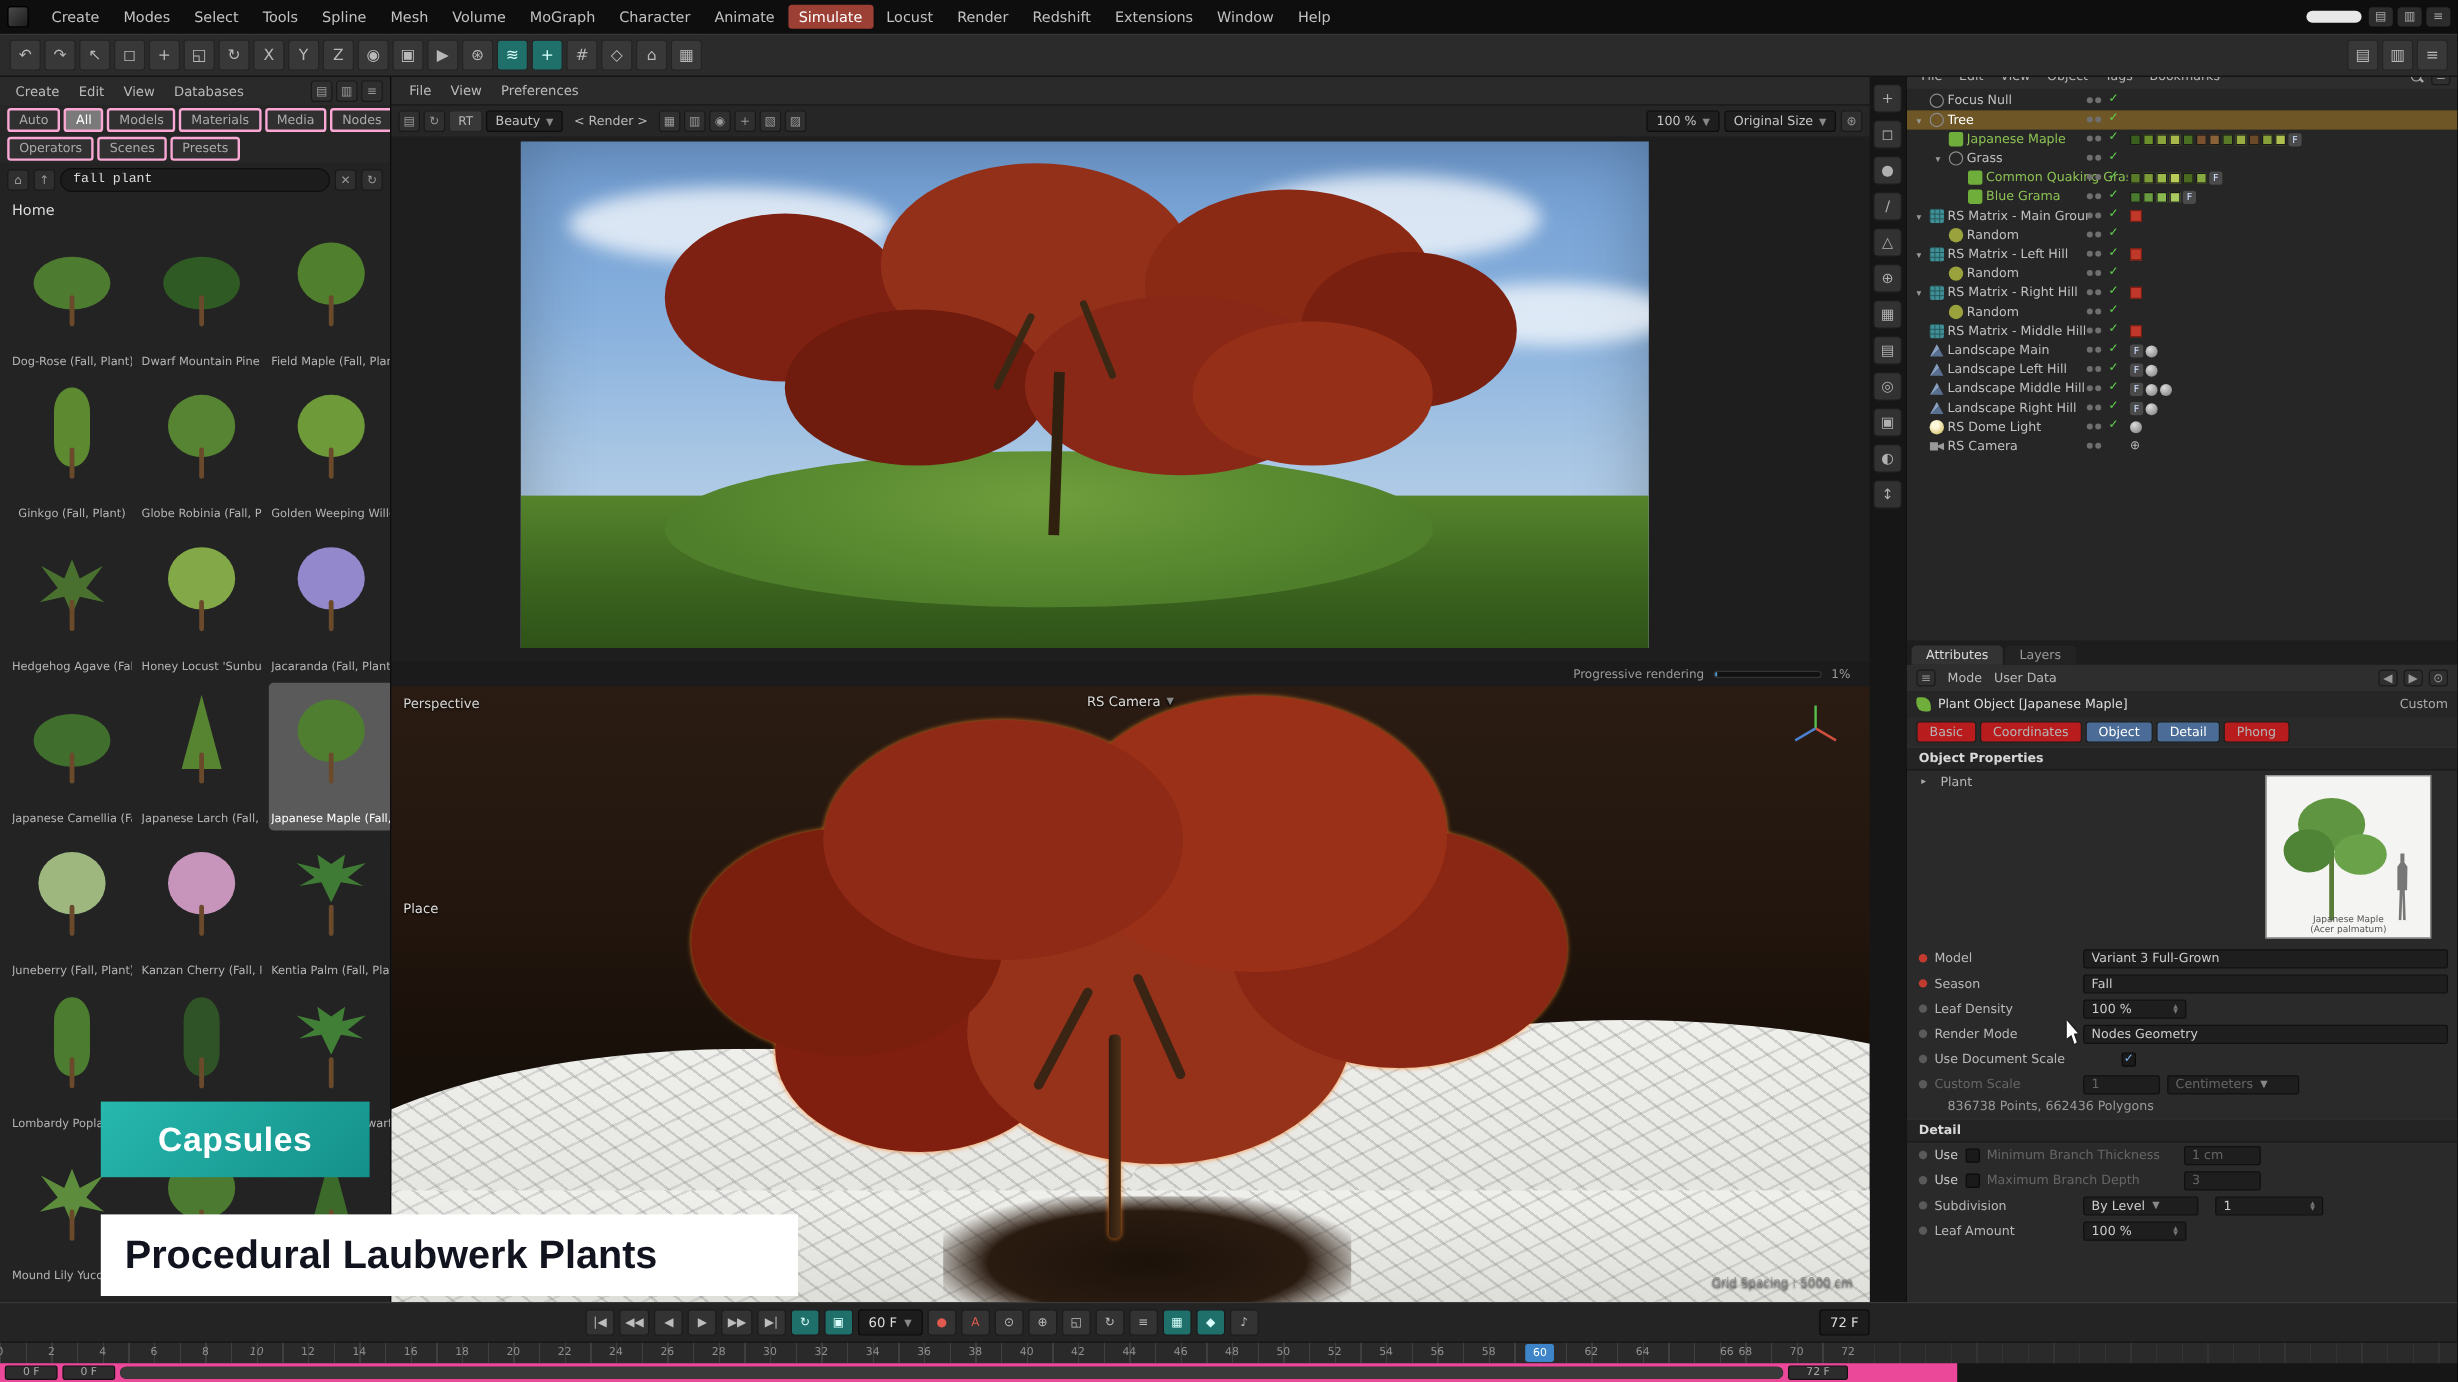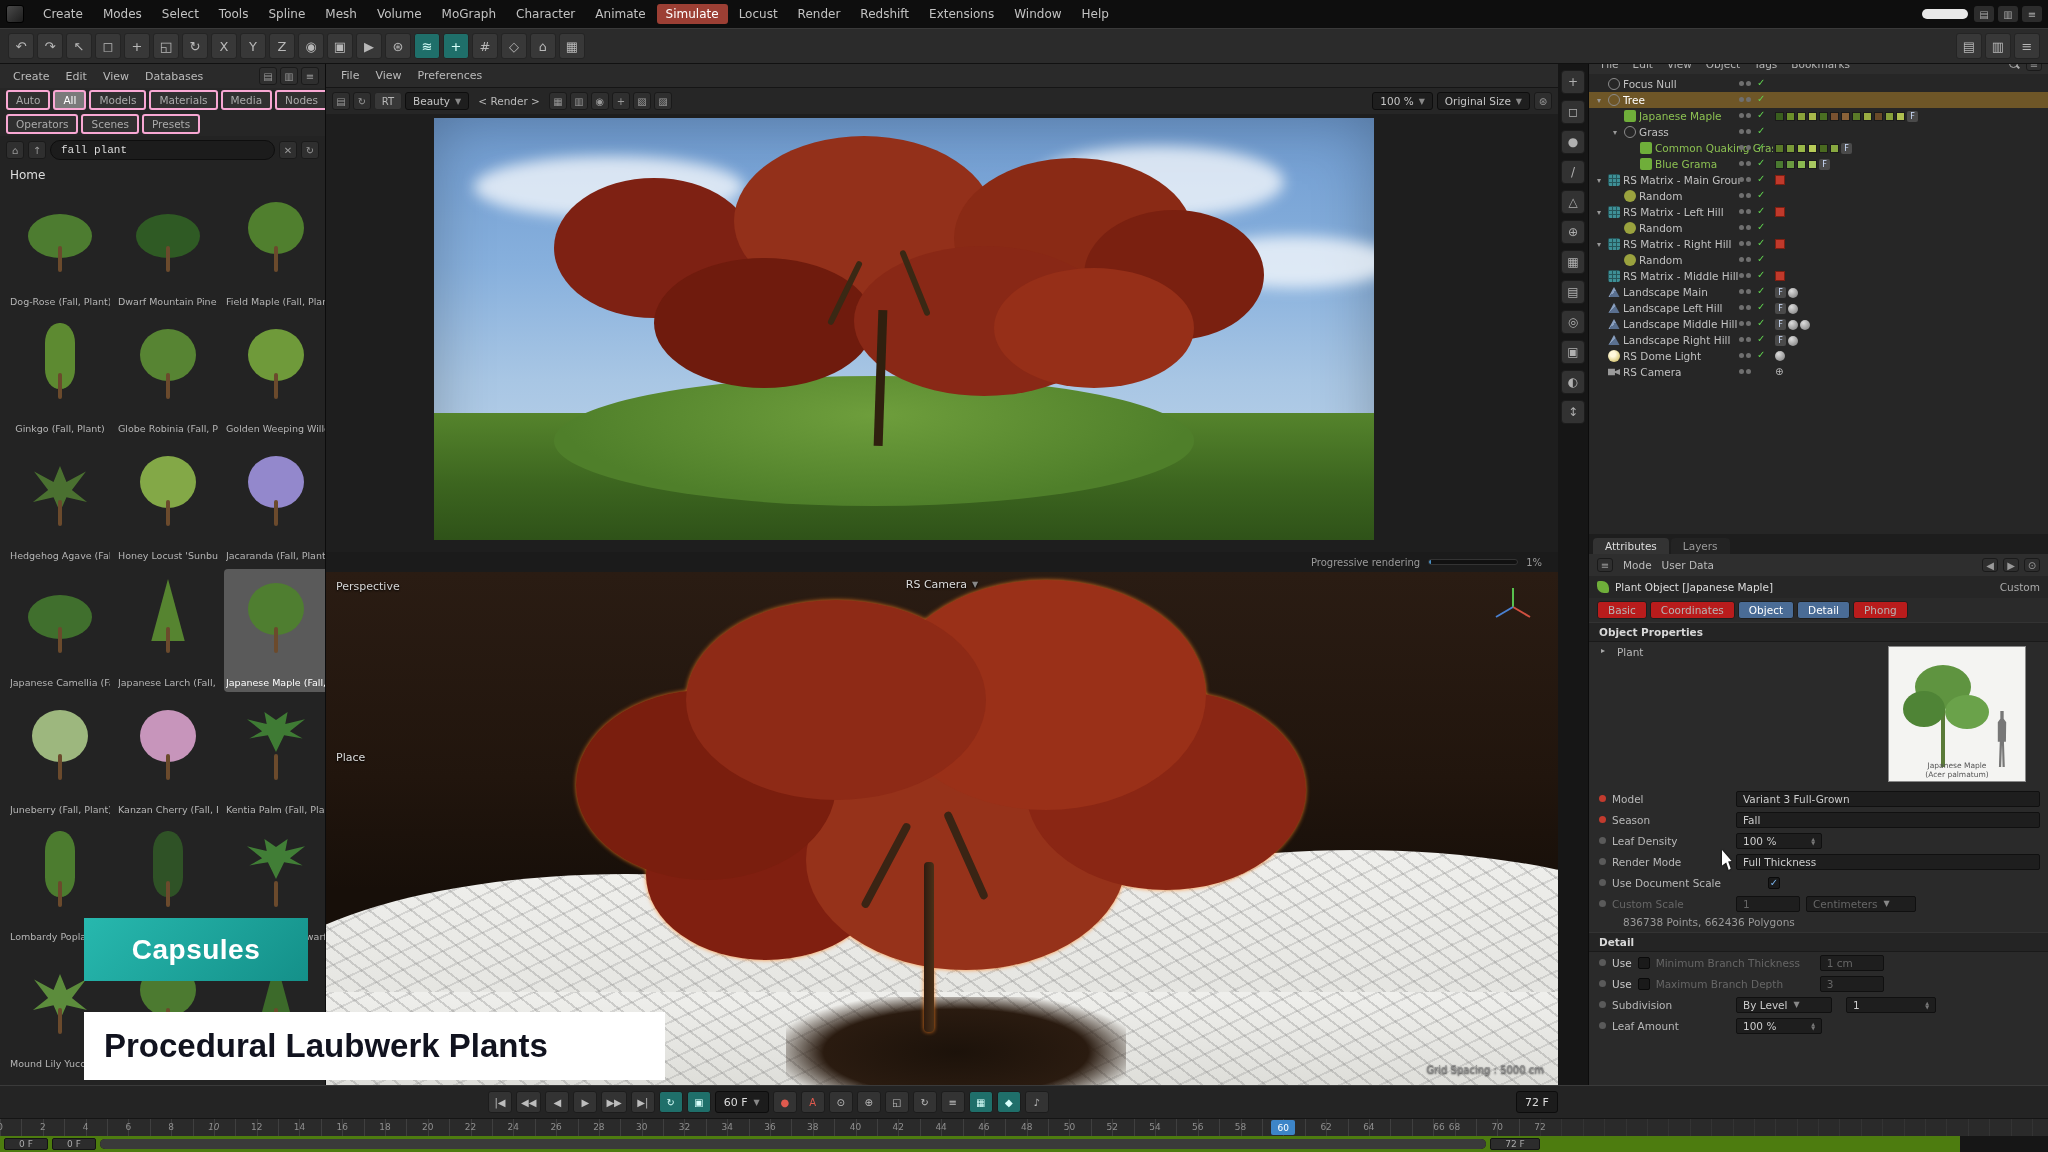--- a/index.html
+++ b/index.html
@@ -206,21 +206,21 @@
   .tend{position:absolute;left:1516px;top:5px}
   .ruler{position:absolute;left:0;top:1118px;width:2048px;height:18px;background:#2a2a2a;
          border-top:1px solid #151515;z-index:15}
   .ruler-ticks{position:absolute;left:0;top:0;width:1540px;height:100%;
          background:repeating-linear-gradient(90deg,#3f3f3f 0 1px,transparent 1px 21.39px)}
   .ruler-ext{position:absolute;left:1540px;top:0;right:0;height:100%;opacity:.45;
          background:repeating-linear-gradient(90deg,#3f3f3f 0 1px,transparent 1px 21.39px)}
   .rtick{position:absolute;top:3px;transform:translateX(-50%);font-size:9px;color:#8f8f8f}
   .playhead{position:absolute;top:1px;width:24px;height:15px;background:#3d85c8;border-radius:2px;
             color:#fff;font-size:9px;display:flex;align-items:center;justify-content:center}
-  .range{position:absolute;left:0;top:1136px;width:1960px;height:16px;background:#4d7c0f;display:flex;
+  .range{position:absolute;left:0;top:1136px;width:1631px;height:16px;background:#ec4899;display:flex;
          align-items:center;gap:4px;padding:0 4px;z-index:15}
   .rfld{width:44px;height:12px;background:#2c2c2c;border:1px solid #141414;border-radius:2px;font-size:9px;
         color:#aaa;display:flex;align-items:center;justify-content:center;flex:none}
   .rtrack{width:1386px;height:10px;background:#141414;border-radius:5px;position:relative;flex:none}
   .rthumb{position:absolute;left:0;top:0;width:100%;height:100%;background:#3a3a3a;border-radius:5px}
 
   
   .badge{position:absolute;left:84px;top:918px;width:224px;height:63px;z-index:60;
          background:linear-gradient(135deg,#27b8ae,#149089);display:flex;align-items:center;
          justify-content:center;color:#fff;font-size:28px;font-weight:bold;
@@ -933,21 +933,21 @@
           <span class="plab">Leaf Density</span>
           <span class="fld">
             <span>100 %</span>
             <span class="spin">▲<br>▼</span>
           </span>
         </div>
         <div class="prow">
           <span class="pdot"></span>
           <span class="plab">Render Mode</span>
           <span class="dd">
-            <span>Full Thickness</span>
+            <span>Nodes Geometry</span>
           </span>
         </div>
       </div>
 
     <div class="prow">
       <span class="pdot"></span>
       <span class="plab" style="width:150px">Use Document Scale</span>
       <span class="chk">✓</span>
     </div>
     <div class="prow dim">

